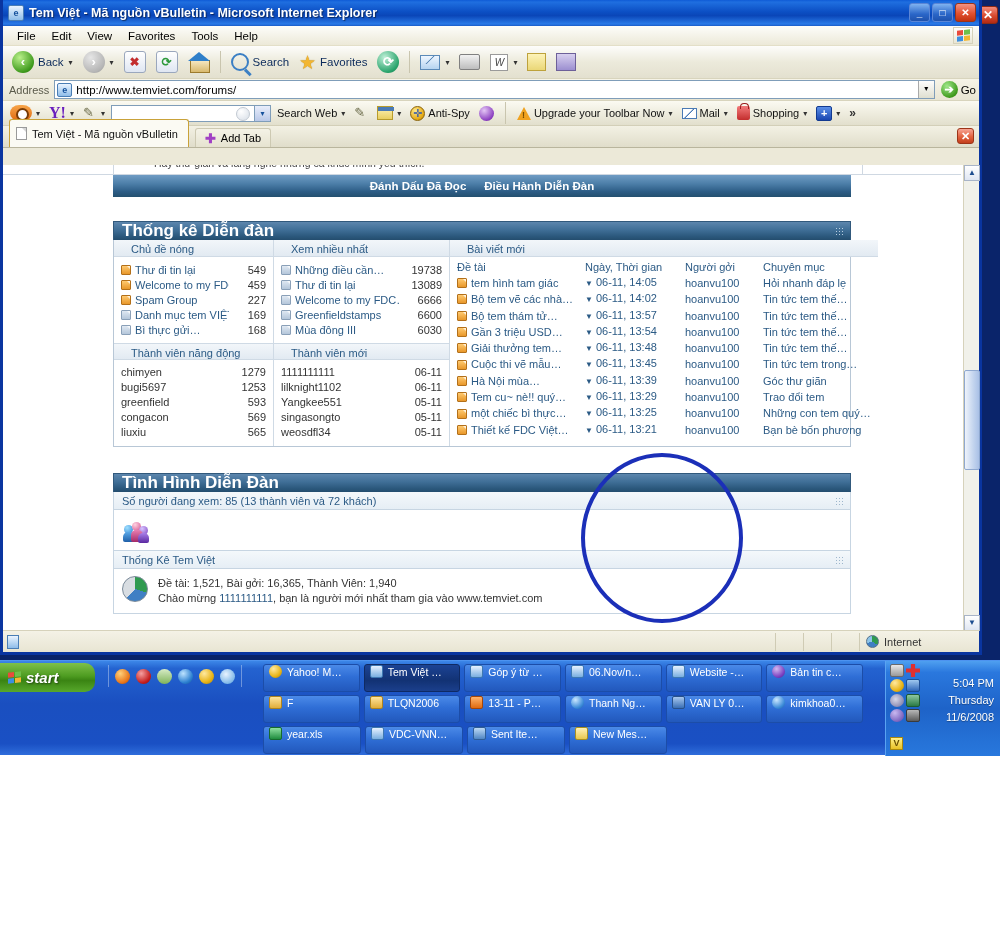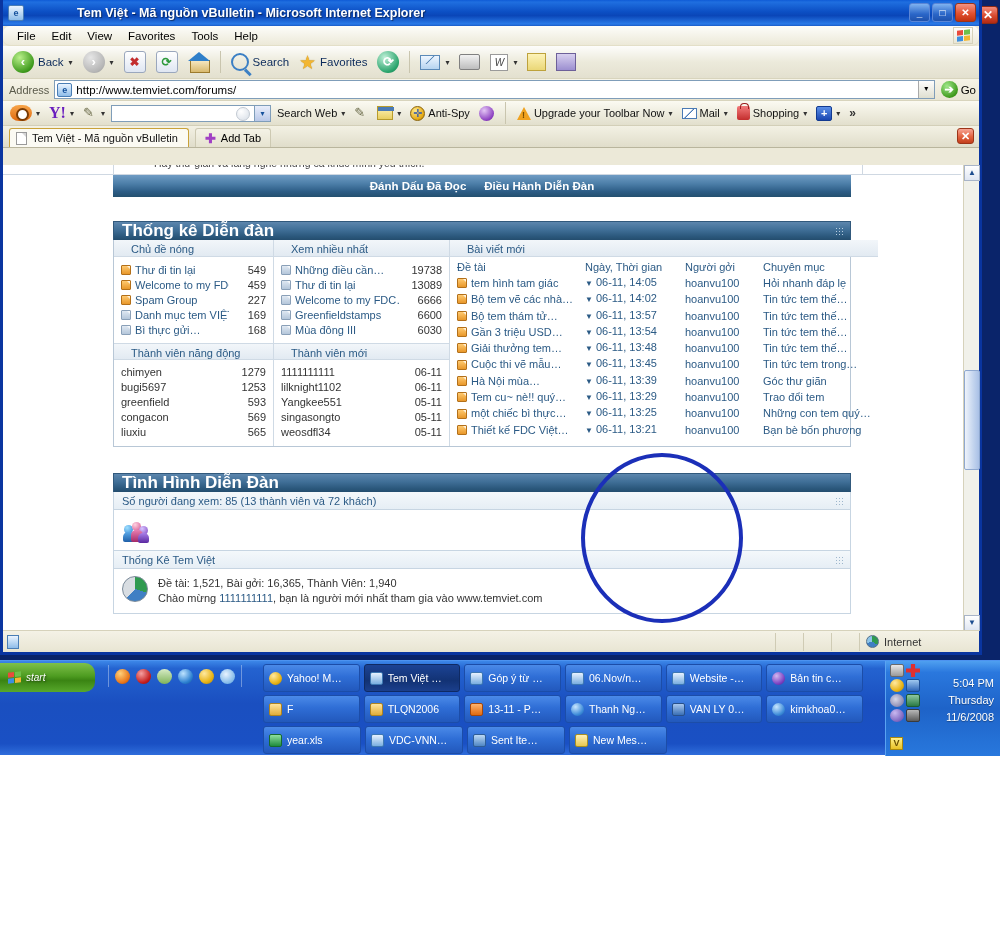--- a/index.html
+++ b/index.html
@@ -34,36 +34,35 @@
     display:flex; align-items:center; padding-left:5px; position:relative;
   }
   #titlebar .tb-icon {
     width:16px;height:16px;margin-right:5px;
     background:linear-gradient(#eaf4ff,#8fbde9);
     border:1px solid #4a7eb5;border-radius:2px;
     font-size:9px;color:#15519c;text-align:center;line-height:14px;font-weight:bold;
   }
   #titlebar .tb-title {
     color:#fff; font-size:12.5px; font-weight:bold;
-    text-shadow:1px 1px 1px rgba(0,0,0,.5); white-space:nowrap;margin-left:48px;
+    text-shadow:1px 1px 1px rgba(0,0,0,.5); white-space:nowrap;
   }
   #win-buttons { position:absolute; right:3px; top:3px; display:flex; gap:2px; }
   .win-btn {
     width:21px;height:19px;border-radius:3px;border:1px solid #5b86d6;
     color:#fff;font-size:10px;line-height:17px;text-align:center;font-weight:bold;
     background:linear-gradient(#7fb2f0,#2a66c8 60%,#1f52ad);
   }
   .win-btn.close { background:linear-gradient(#f49383,#e2512f 55%,#c2330f); border-color:#9c3418; }
 
   
   #menubar {
     height:20px; background:linear-gradient(#fdfdfa,#ece9d8);
     display:flex; align-items:center; padding-left:6px; position:relative;
     border-bottom:1px solid #e3dfc8;
-    border-radius:7px;
   }
   #menubar .mi { font-size:11.5px; color:#000; padding:2px 8px; }
   #menu-logo {
     position:absolute; right:6px; top:1px; width:20px;height:17px;
     background:linear-gradient(#fff,#e9e6d4); border:1px solid #d6d2bb;
     display:flex;align-items:center;justify-content:center;
   }
   .winflag { width:13px;height:11px; display:grid; grid-template-columns:1fr 1fr; grid-template-rows:1fr 1fr; gap:1px; transform:skewY(-6deg); }
   .winflag i { display:block; }
   .winflag i:nth-child(1){background:#e94b3c}
@@ -162,21 +161,21 @@
   .yform{width:16px;height:14px;background:linear-gradient(#fdf3b8,#e9cf61);border:1px solid #b79b2c;position:relative;}
   .yform::after{content:'';position:absolute;left:0;top:0;width:16px;height:4px;background:#4a7ab5;}
 
   
   #tabrow {
     height:22px; background:linear-gradient(#f3f1e4,#e0ddca);
     display:flex; align-items:flex-end; padding-left:6px; position:relative;
     border-bottom:1px solid #b9b59d;
   }
   .tab-item {
-    height:19px; background:#fbfaf3; border:1px solid #c9a23a; border-bottom:none;
+    height:28px; background:#fbfaf3; border:1px solid #c9a23a; border-bottom:none;
     border-radius:3px 3px 0 0; display:flex; align-items:center; gap:5px;
     padding:0 10px 0 6px; font-size:11px; color:#111;
   }
   .tab-doc { width:11px;height:13px;background:#fff;border:1px solid #9a9a9a; position:relative;}
   .tab-doc::after{content:'';position:absolute;right:0;top:0;border-left:4px solid transparent;border-top:4px solid #d5d5d5;}
   .addtab {
     height:19px; margin-left:6px; display:flex; align-items:center; gap:5px;
     padding:0 9px; font-size:11px; background:linear-gradient(#f4f2e6,#e6e3d0);
     border:1px solid #cdc9b2; border-bottom:none; border-radius:3px 3px 0 0;
   }
@@ -303,38 +302,38 @@
   #taskbar {
     position:absolute; left:0; top:660px; width:1000px; height:95px;
     background:linear-gradient(#3c87e8 0%,#2463d0 8%,#1a4fc0 45%,#1a50c4 88%,#2f6ddb 100%);
     border-top:1px solid #4d93f0;
   }
   #startbtn {
     position:absolute; left:0; top:2px; width:95px; height:29px;
     background:linear-gradient(#7ec04a 0%,#4e9c21 45%,#3a8413 60%,#57a82b 100%);
     border-radius:0 10px 10px 0; display:flex; align-items:center; gap:5px; padding-left:8px;
   }
-  #startbtn .lbl { color:#fff; font-size:10px; font-style:italic; font-weight:normal; text-shadow:1px 1px 2px rgba(0,0,0,.5);}
+  #startbtn .lbl { color:#fff; font-size:15px; font-style:italic; font-weight:bold; text-shadow:1px 1px 2px rgba(0,0,0,.5);}
   #quicklaunch { position:absolute; left:108px; top:4px; display:flex; gap:6px; align-items:center; }
   #quicklaunch .qi { width:15px;height:15px;border-radius:50%; }
   .ql-ff{background:radial-gradient(circle at 35% 30%,#ffd07a,#e8761a 65%,#9c3f06);}
   .ql-op{background:radial-gradient(circle at 35% 30%,#f5a0a0,#c41d1d 65%,#7d0f0f);}
   .ql-ie2{background:linear-gradient(#d7ecc6,#7fb35a);}
   .ql-rp{background:radial-gradient(circle at 35% 30%,#bde3ff,#2b7fd0 65%,#16538f);}
   .ql-ym{background:radial-gradient(circle at 35% 30%,#ffe9a0,#e8b418 60%,#a07a07);}
   .ql-ie{background:radial-gradient(circle at 40% 35%,#e8f3ff,#7fb8e8 70%,#3b7fc4);}
   .qlsep { width:1px;height:22px;background:rgba(255,255,255,.35); }
 
   #tasks { position:absolute; left:263px; top:3px; width:600px; }
   .task-row { display:flex; gap:4px; margin-bottom:3px; }
   .task-btn {
     width:98px; height:25px; border-radius:3px;
     background:linear-gradient(#4b8ae8,#2f6ed6 45%,#2258bc);
     border:1px solid #1c4da8;
-    display:flex; align-items:center; gap:5px; padding:13px 5px;
+    display:flex; align-items:flex-end; gap:5px; padding:13px 5px;
     font-size:10.5px; color:#fff; white-space:nowrap; overflow:hidden;
   }
   .task-btn.active { background:linear-gradient(#1c4394,#123274 60%,#1b3f8c); border-color:#0f2a63; }
   .ticon { width:13px;height:13px; flex:none; border-radius:2px; }
   .ti-ie{background:linear-gradient(#e6f1ff,#79aee0);border:1px solid #3e78b2;}
   .ti-ym{background:radial-gradient(circle at 35% 30%,#ffe9a0,#e8b418 60%,#a07a07);border-radius:50%;}
   .ti-folder{background:linear-gradient(#ffe49b,#e0ad3a);border:1px solid #ad8320;}
   .ti-cam{background:linear-gradient(#ffb36b,#e06a10);border:1px solid #a4460a;}
   .ti-xls{background:linear-gradient(#8ee0a0,#1f8c3e);border:1px solid #166b2e;}
   .ti-doc{background:linear-gradient(#a8c8ef,#3a6fb5);border:1px solid #28508a;}

